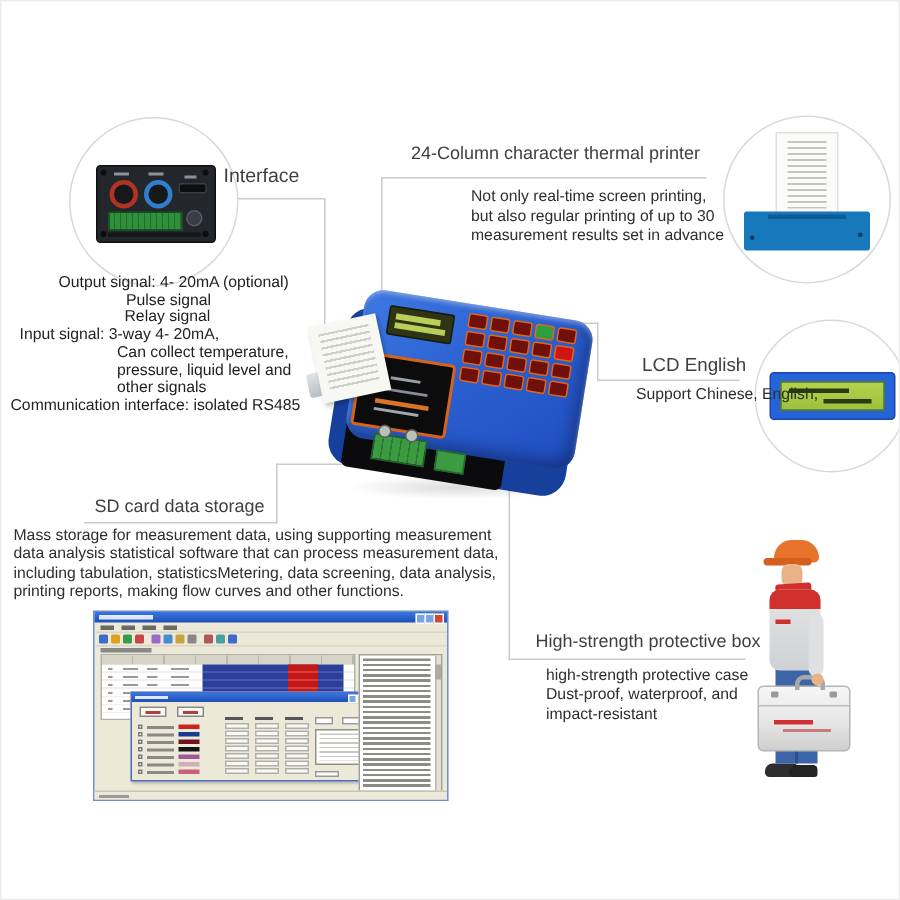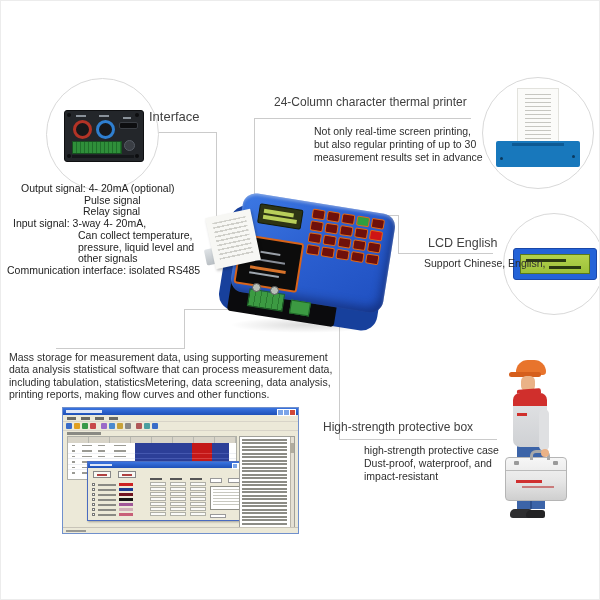--- a/index.html
+++ b/index.html
@@ -183,21 +183,21 @@
       <div class="pr-paper-lines"></div>
     </div>
     <div class="pr-base">
       <div class="pr-slot"></div>
       <div class="pr-dot" style="left:4px;top:16px;"></div>
       <div class="pr-dot" style="left:76px;top:14px;"></div>
     </div>
   </div>
 
   <div class="desc" style="left:6px;top:182px;line-height:11.7px;color:#222;">
-    <div style="margin-left:14px;">Output signal: 4- 20mA (optional)</div>
+    <div style="margin-left:32px;">Output signal: 4- 20mA (optional)</div>
     <div style="margin-left:77px;">Pulse signal</div>
     <div style="margin-left:76px;">Relay signal</div>
     <div style="margin-left:6px;">Input signal: 3-way 4- 20mA,</div>
     <div style="margin-left:71px;">Can collect temperature,</div>
     <div style="margin-left:71px;">pressure, liquid level and</div>
     <div style="margin-left:71px;">other signals</div>
     <div style="margin-left:0px;">Communication interface: isolated RS485</div>
   </div>
 
   <div id="device">
@@ -254,20 +254,21 @@
   </div>
   <div class="circle" style="left:502px;top:212px;width:100px;height:100px;">
     <div class="lcdm">
       <div class="lcdm-screen">
         <div class="lcdm-t1"></div>
         <div class="lcdm-t2"></div>
       </div>
     </div>
   </div>
 
+  <div class="h1" style="left:62px;top:329px;font-size:12px;">SD card data storage</div>
   <div class="desc" style="left:8px;top:350px;line-height:12.3px;">
     <div>Mass storage for measurement data, using supporting measurement</div>
     <div>data analysis statistical software that can process measurement data,</div>
     <div>including tabulation, statisticsMetering, data screening, data analysis,</div>
     <div>printing reports, making flow curves and other functions.</div>
   </div>
 
   <div id="shot">
     <div class="ss-title">
       <i></i>
@@ -395,21 +396,21 @@
       <div class="txt"></div>
       <div class="ss-scroll">
           <div class="ss-thumb"></div>
         </div>
     </div>
     <div class="ss-status">
         <i></i>
       </div>
   </div>
 
-  <div class="h1" style="left:322px;top:419px;font-size:12px;">High-strength protective box</div>
+  <div class="h1" style="left:356px;top:419px;font-size:12px;">High-strength protective box</div>
   <div class="desc" style="left:363px;top:443px;line-height:13px;">
     <div>high-strength protective case</div>
     <div>Dust-proof, waterproof, and</div>
     <div>impact-resistant</div>
   </div>
 
   <div id="worker">
     <div class="w-shoe1"></div>
     <div class="w-shoe2"></div>
     <div class="w-jeans">

